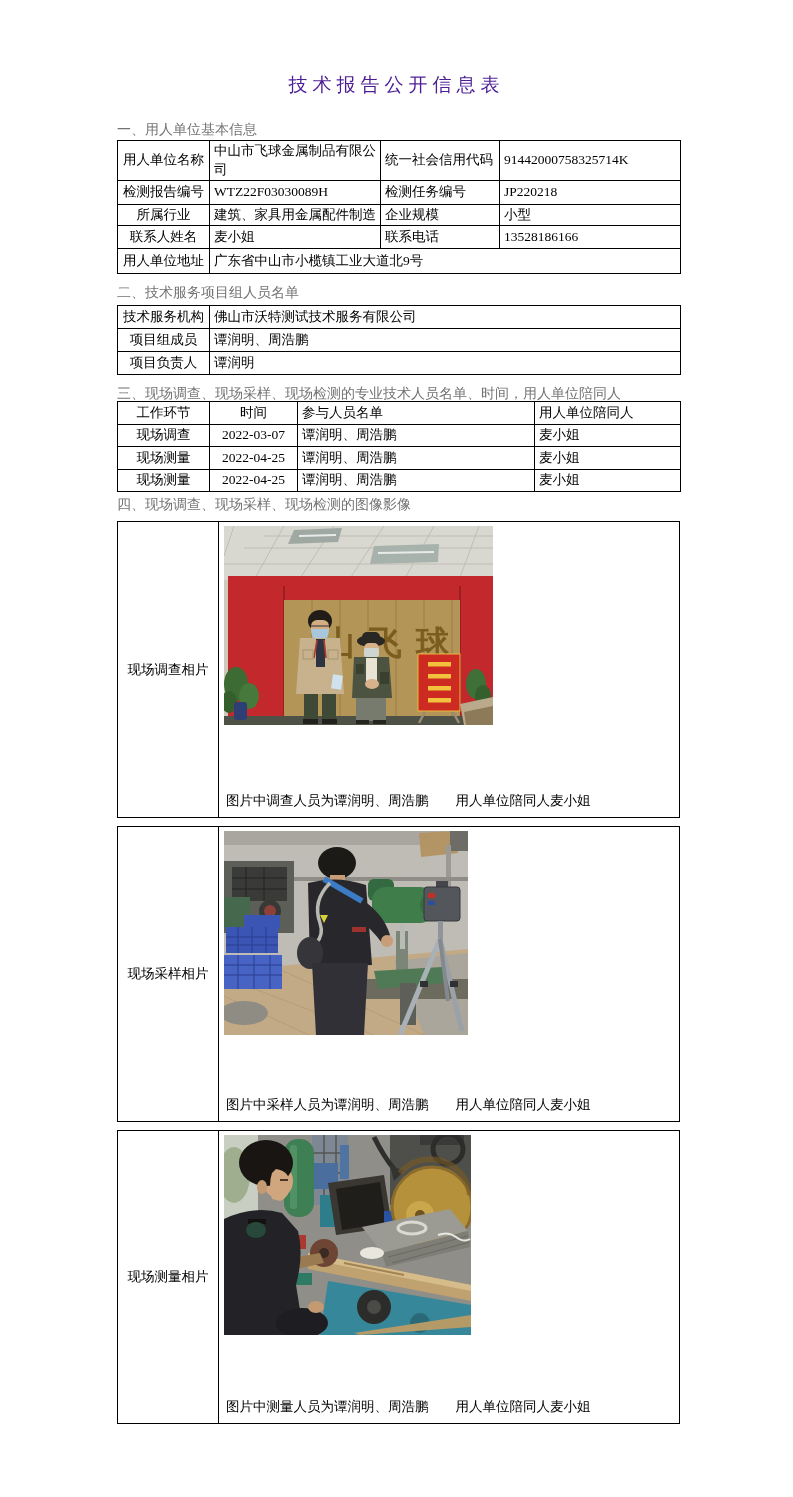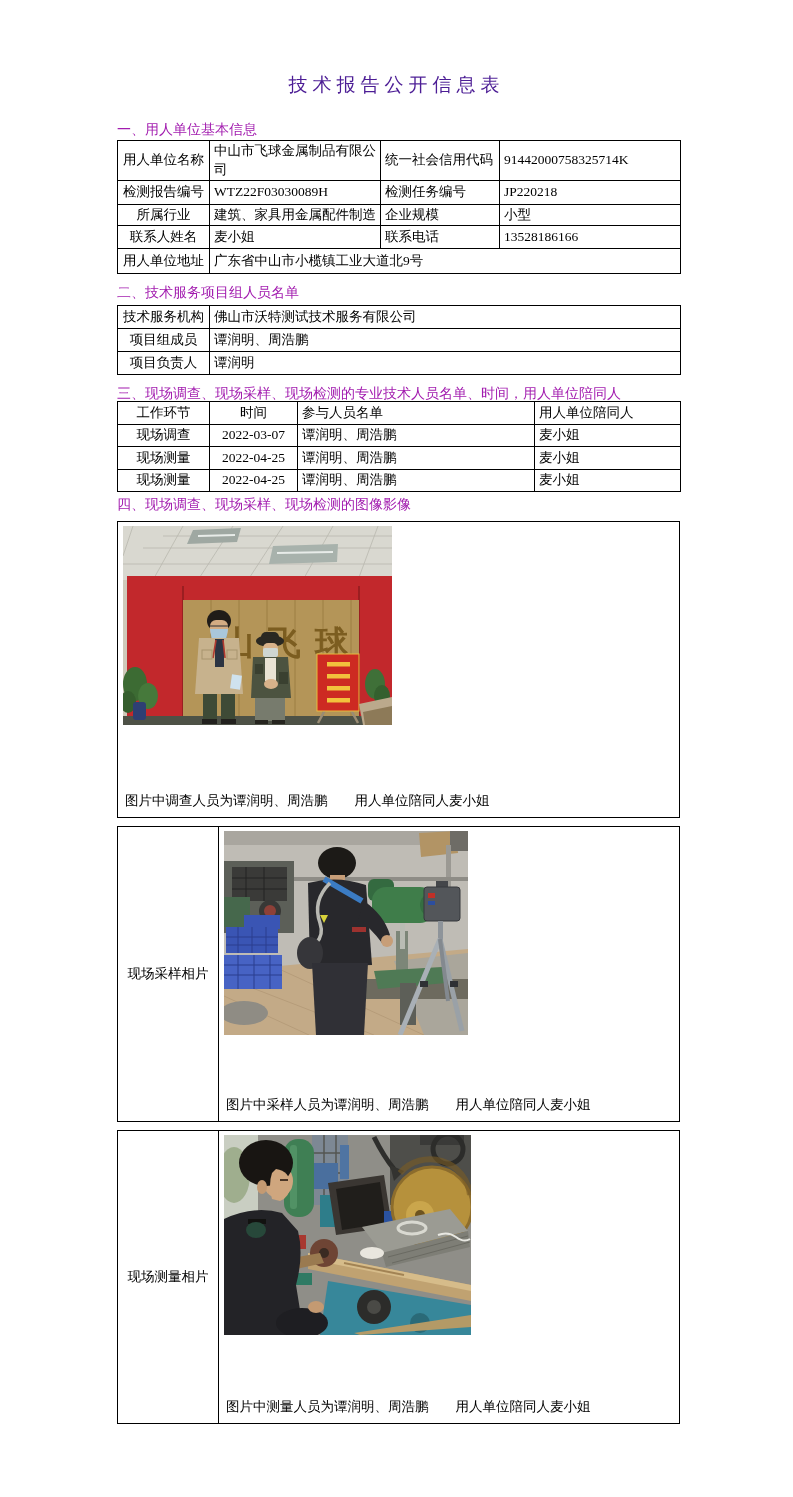--- a/index.html
+++ b/index.html
@@ -12,21 +12,21 @@
     color: #000;
     overflow: hidden;
   }
   .title {
     position: absolute; left: 0; top: 72px; width: 100%;
     text-align: center; font-size: 19px; letter-spacing: 5px;
     color: #4c1d95; white-space: nowrap;
   }
   .sec-heading {
     position: absolute; left: 117px;
-    font-size: 14px; color: #a21caf; white-space: nowrap;
+    font-size: 14px; color: #737373; white-space: nowrap;
   }
   table.doc {
     position: absolute; border-collapse: collapse; table-layout: fixed;
     font-size: 13.5px; line-height: 1.35; padding-left: 8px;
   }
   table.doc td { border: 1px solid #000; vertical-align: middle; }
   td.lc { text-align: center; padding: 0 1px; }          
   td.l3 { text-align: left; padding: 0 2px 0 4px; }      
   td.vc { text-align: left; padding: 1px 2px 1px 4px; }  
   .photo-block {
@@ -146,20 +146,23 @@
       <td class="lc">2022-04-25</td>
       <td class="vc">谭润明、周浩鹏</td>
       <td class="vc">麦小姐</td>
     </tr>
   </tbody>
     </table>
 
   <div class="sec-heading" style="top:496px">四、现场调查、现场采样、现场检测的图像影像</div>
 
   <div class="photo-block" style="top:521px; height:297px">
+    <div class="pb-label">
+      <span>现场调查相片</span>
+    </div>
     <div class="pb-content">
       <svg class="photo" width="269" height="199" viewBox="0 0 269 199">
         <rect width="269" height="199" fill="#cfc9ba"></rect>
 
         <g>
           <rect x="0" y="0" width="269" height="54" fill="#d9d8d0"></rect>
           <g stroke="#b9b8af" stroke-width="0.8">
             <line x1="40" y1="10" x2="269" y2="10"></line>
               <line x1="20" y1="22" x2="269" y2="22"></line>
               <line x1="0" y1="38" x2="269" y2="38"></line>

